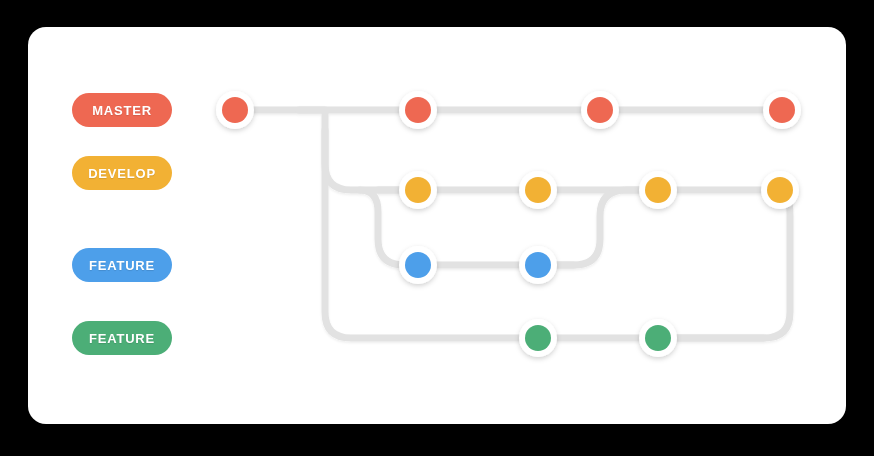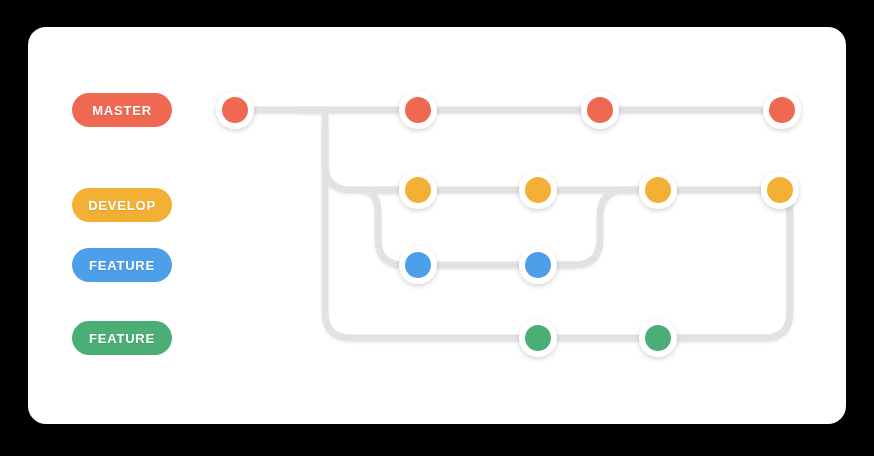--- a/index.html
+++ b/index.html
@@ -143,16 +143,16 @@
         <circle cx="538" cy="338" r="13" fill="#4cae77"></circle>
       </g>
       <g class="node-group">
         <circle cx="658" cy="338" r="19" fill="#ffffff" filter="url(#nodeShadow)"></circle>
         <circle cx="658" cy="338" r="13" fill="#4cae77"></circle>
       </g>
     </g>
   </svg>
 
   <div class="lane-label" id="label-master" style="left: 72px; top: 93px; background: rgb(238, 104, 82);">MASTER</div>
-  <div class="lane-label" id="label-develop" style="left: 72px; top: 188px; background: rgb(242, 177, 52);">DEVELOP</div>
+  <div class="lane-label" id="label-develop" style="left: 72px; top: 156px; background: rgb(242, 177, 52);">DEVELOP</div>
   <div class="lane-label" id="label-feature1" style="left: 72px; top: 248px; background: rgb(77, 159, 234);">FEATURE</div>
   <div class="lane-label" id="label-feature2" style="left: 72px; top: 321px; background: rgb(76, 174, 119);">FEATURE</div>
 </div>
 
 </body></html>

